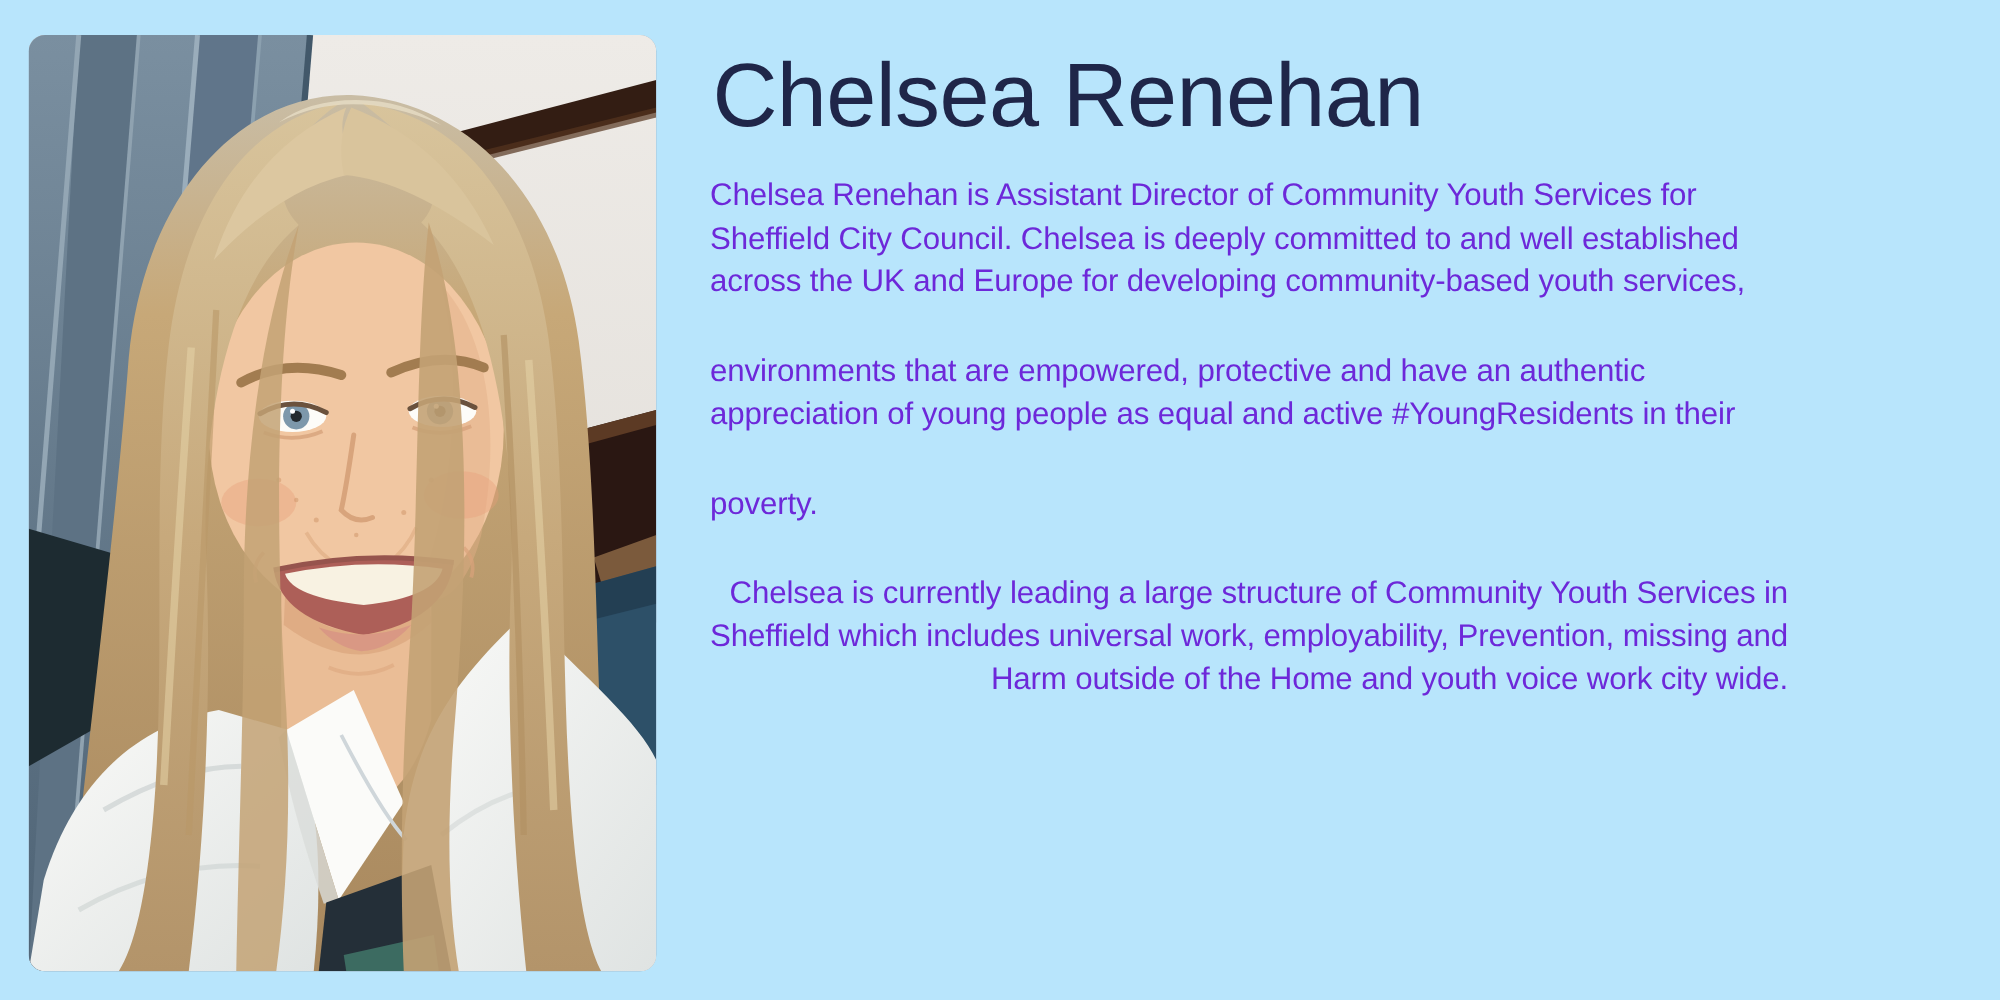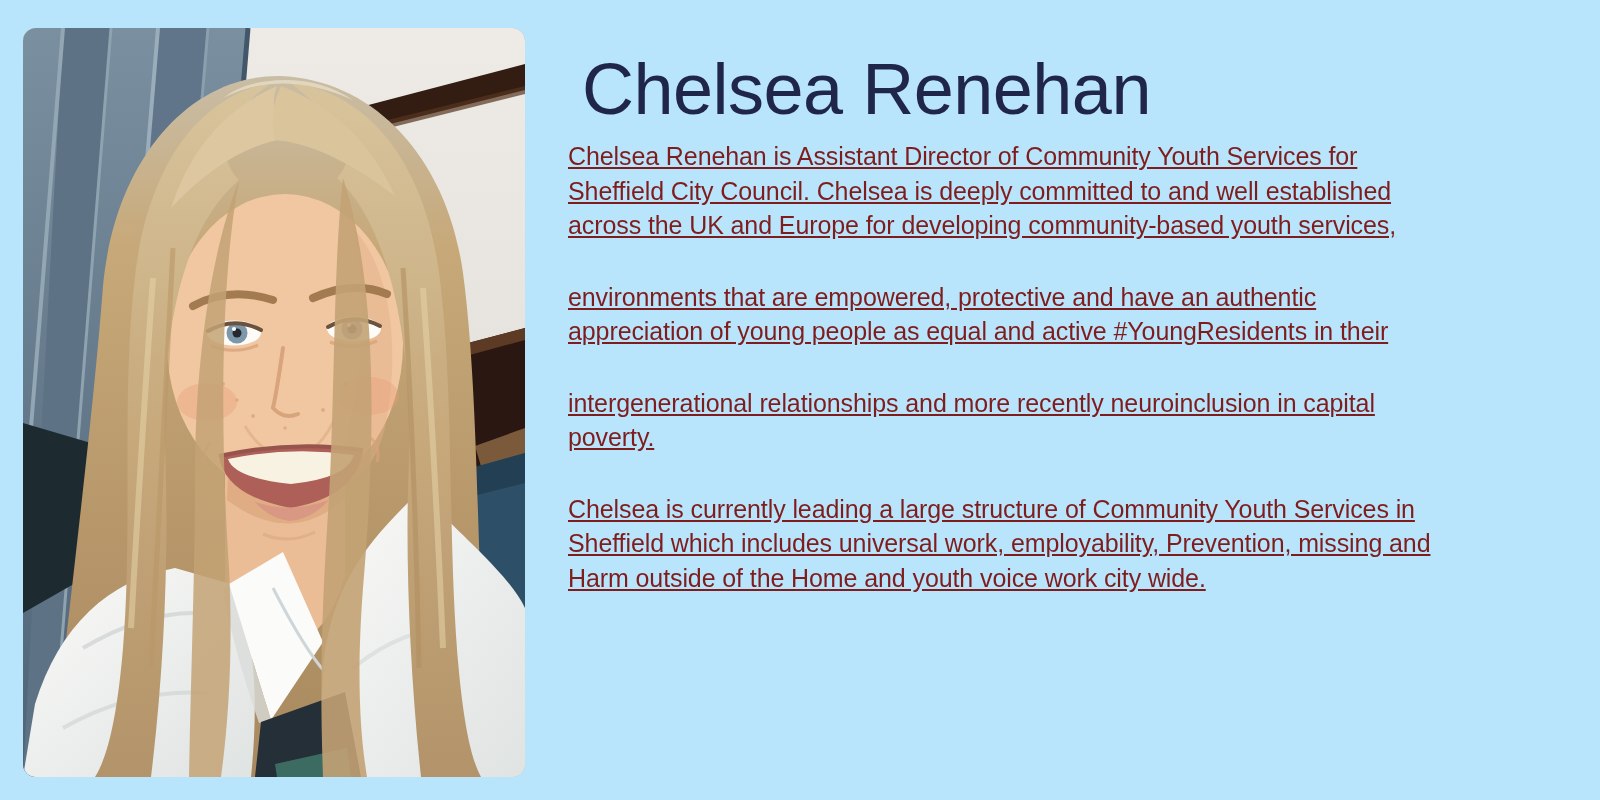--- a/index.html
+++ b/index.html
@@ -7,30 +7,30 @@
     width:1600px;height:800px;position:relative;overflow:hidden;
     background:#b8e5fc;
     font-family:"Liberation Sans", sans-serif;
   }
   .photo{
     position:absolute;left:23px;top:28px;width:502px;height:749px;margin:0;
     border-radius:13px;overflow:hidden;background:#8ea2b0;
   }
   .photo svg{display:block;width:100%;height:100%;}
   .name{
-    position:absolute;left:566px;top:32px;margin:16px;
+    position:absolute;left:566px;top:32px;margin:4px;
     font-size:72px;font-weight:500;letter-spacing:-0.5px;
     color:#1f2649;white-space:nowrap;
   }
   .bio{
     position:absolute;left:568px;top:139px;
     font-size:25px;color:#2b3256;letter-spacing:-0.1px;
   }
   .para{margin:0 0 37px 0;}
-  .para:last-child{margin-bottom:0;}
+  .para:last-child{margin-bottom:0;text-align:right;}
   .line{height:34.5px;line-height:34.5px;white-space:nowrap;}
 </style>
 </head>
 <body style="background: rgb(184, 229, 252);">
 
 <div class="page">
 
   <figure class="photo">
     <svg viewBox="0 0 502 749" xmlns="http://www.w3.org/2000/svg">
       <defs>
@@ -162,32 +162,31 @@
         <path d="M130 250 Q 118 420 108 600" stroke="#e6d3a8" stroke-width="6" fill="none" opacity="0.55"></path>
         <path d="M150 220 Q 140 420 128 640" stroke="#b99868" stroke-width="5" fill="none" opacity="0.6"></path>
         <path d="M400 260 Q 412 430 420 620" stroke="#e6d3a8" stroke-width="6" fill="none" opacity="0.55"></path>
         <path d="M380 240 Q 392 430 396 640" stroke="#b08f60" stroke-width="5" fill="none" opacity="0.6"></path>
       </g>
     </svg>
   </figure>
 
   <h1 class="name" style="color: rgb(31, 38, 73);">Chelsea Renehan</h1>
 
-  <section class="bio" style="color: #7f1d1d; text-decoration: underline;">
+  <section class="bio" style="color: #6d28d9;">
       <div class="para">
         <div class="line">Chelsea Renehan is Assistant Director of Community Youth Services for</div>
         <div class="line">Sheffield City Council. Chelsea is deeply committed to and well established</div>
         <div class="line">across the UK and Europe for developing community-based youth services,</div>
       </div>
       <div class="para">
         <div class="line">environments that are empowered, protective and have an authentic</div>
         <div class="line">appreciation of young people as equal and active #YoungResidents in their</div>
       </div>
       <div class="para">
-        <div class="line">intergenerational relationships and more recently neuroinclusion in capital</div>
         <div class="line">poverty.</div>
       </div>
       <div class="para">
         <div class="line">Chelsea is currently leading a large structure of Community Youth Services in</div>
         <div class="line">Sheffield which includes universal work, employability, Prevention, missing and</div>
         <div class="line">Harm outside of the Home and youth voice work city wide.</div>
       </div>
     </section>
 
 </div>

